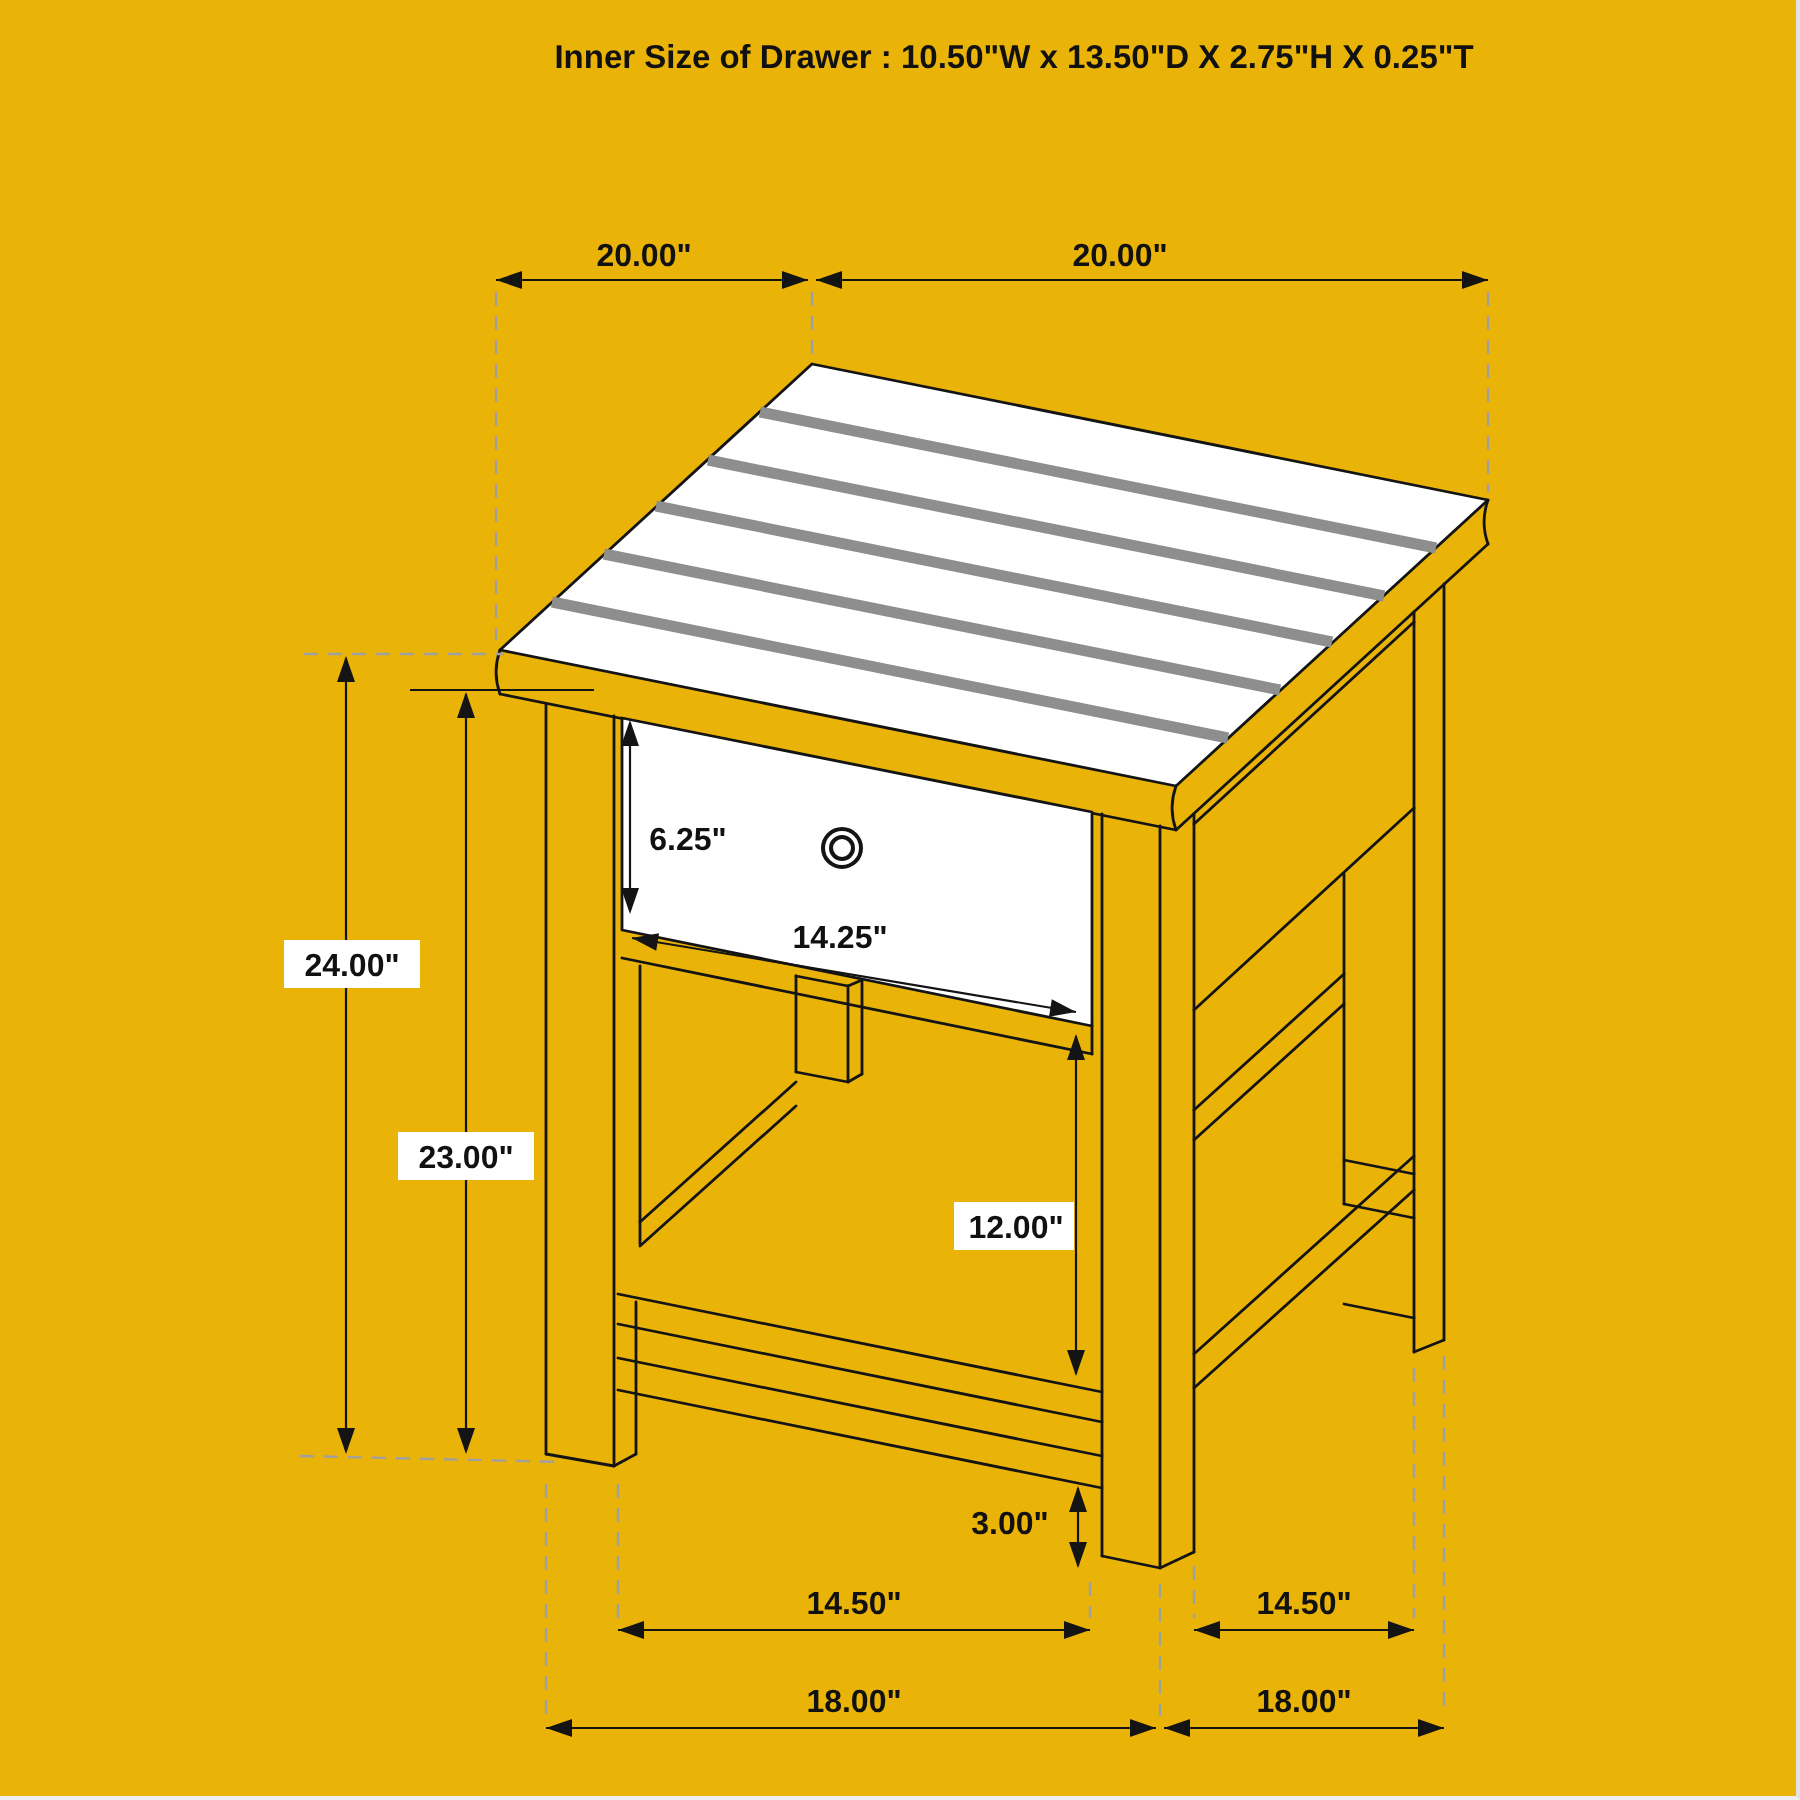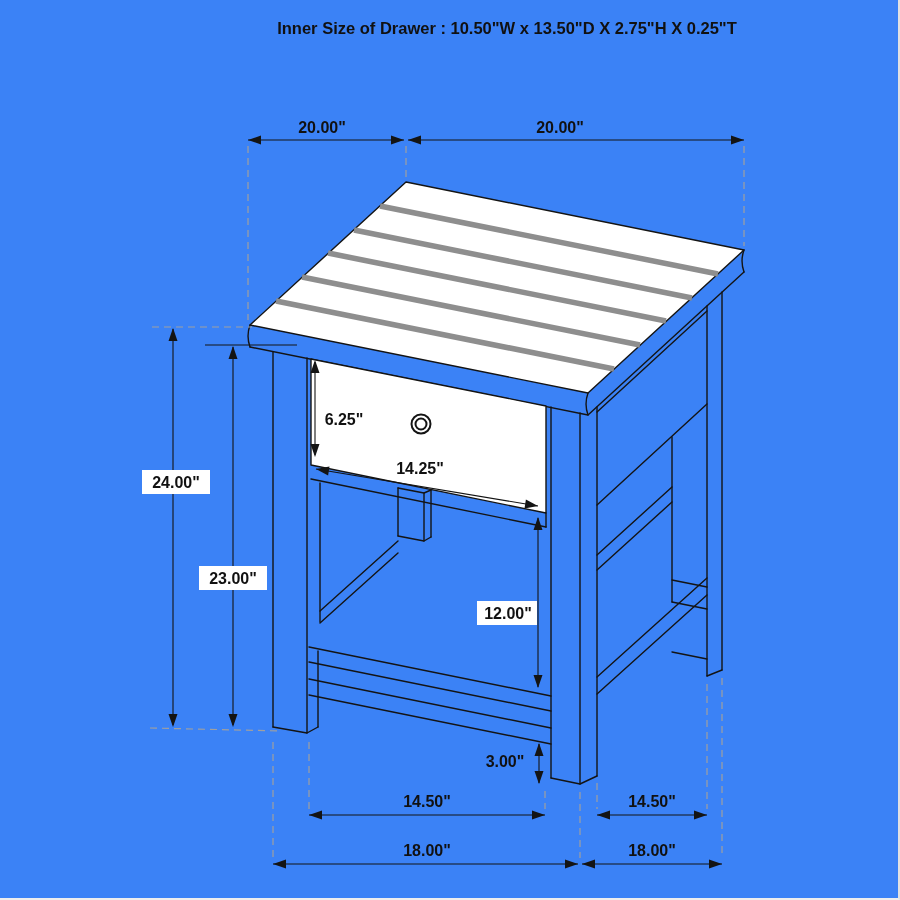--- a/index.html
+++ b/index.html
@@ -1,16 +1,16 @@
 <!DOCTYPE html>
 <html><head>
 <meta charset="utf-8">
 <style>
   html,body{margin:0;padding:0;background:#fff;}
-  .page{position:relative;width:900px;height:900px;background:#3b82f6;
+  .page{position:relative;width:900px;height:900px;background:#eab308;
         font-family:"Liberation Sans","DejaVu Sans",sans-serif;overflow:hidden;
         border-right:2px solid #e2e2e2;border-bottom:2px solid #eeeeee;box-sizing:border-box;}
   svg{display:block;}
   text{font-family:"Liberation Sans","DejaVu Sans",sans-serif;font-weight:bold;fill:#111;}
   .dim-label{font-size:16px;}
   .title-label{font-size:16.5px;}
   .draw{stroke:#141414;stroke-width:1.4;fill:none;stroke-linecap:round;stroke-linejoin:round;}
   .face{stroke:#141414;stroke-width:1.4;fill:#ffffff;stroke-linejoin:round;}
   .plank{stroke:#8e8e8e;stroke-width:5.5;fill:none;}
   .dim{stroke:#141414;stroke-width:1.1;fill:none;}

